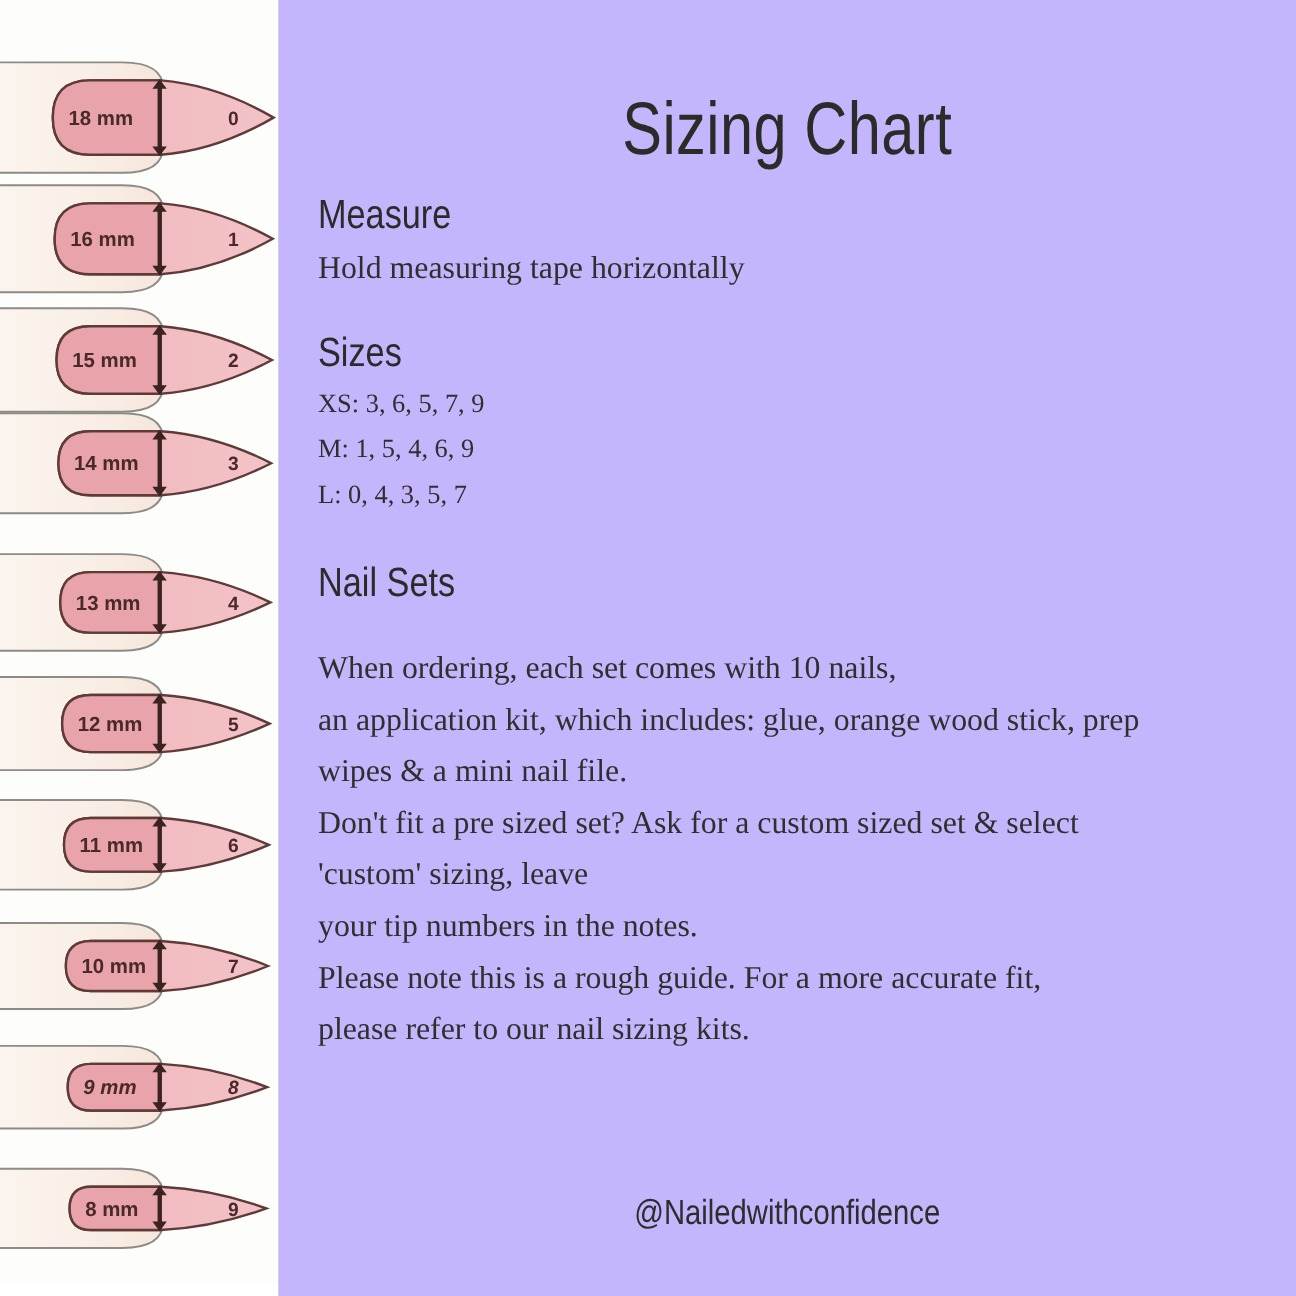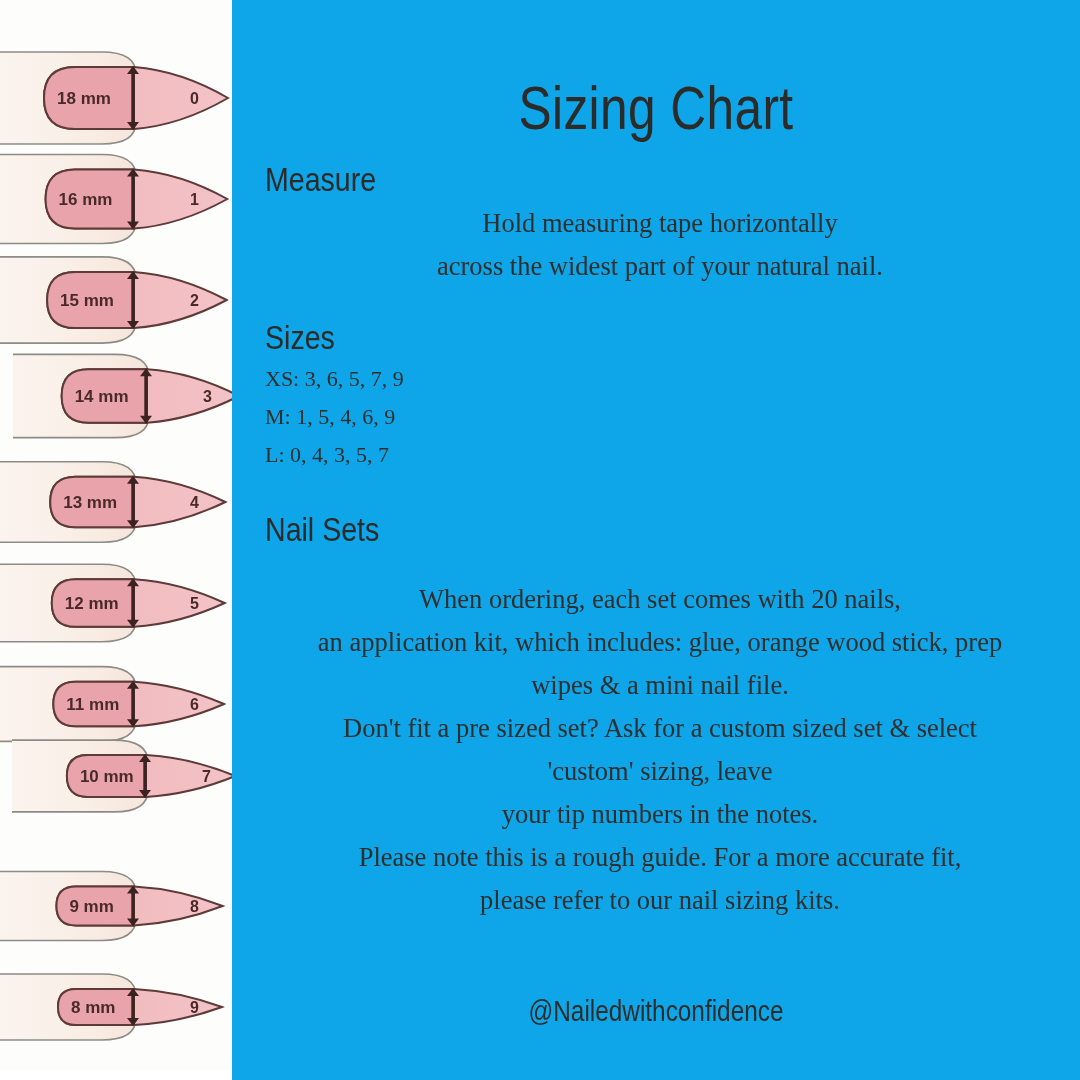--- a/index.html
+++ b/index.html
@@ -23,21 +23,21 @@
     width:3px;height:1080px;
     background:#e2e3dd;
   }
   .nail-rows{position:absolute;left:0;top:0;width:232px;height:1080px;}
   .nail-row{position:absolute;left:0;width:232px;height:101px;}
 
   
   .right-panel{
     position:relative;
     width:848px;height:1080px;
-    background:#0ea5e9;
+    background:#c4b5fd;
     flex:0 0 848px;
   }
   .title{
     position:absolute;top:72px;left:0;width:848px;
     text-align:center;
     font-family:"Liberation Sans", sans-serif;
     font-weight:400;
     font-size:62px;
     letter-spacing:0.5px;
     color:#2b2b29;
@@ -56,21 +56,20 @@
     transform-origin:0% 50%;
     margin:0 0 4px 0;
   }
   .body-line{
     font-family:"Liberation Serif", serif;
     font-size:26.5px;
     color:#2f2f2d;
     line-height:1.62;
     white-space:nowrap;
     margin:0;
-    text-align:center;
   }
   .sizes-line{
     font-family:"Liberation Serif", serif;
     font-size:22px;
     color:#2f2f2d;
     line-height:1.73;
     white-space:nowrap;
     margin:0;
   }
   .gap-s{height:26px;}
@@ -218,21 +217,21 @@
            Q 47.111111111111114 21.88888888888889 75.22222222222223 21.88888888888889 Z" fill="#e8a4aa" stroke="#5e3a38" stroke-width="2"></path>
 
   <line x1="133" y1="26.88888888888889" x2="133" y2="73.11111111111111" stroke="#3a2320" stroke-width="3.4"></line>
   <polygon points="127,28.88888888888889 139,28.88888888888889 133,20.88888888888889" fill="#3a2320"></polygon>
   <polygon points="127,71.11111111111111 139,71.11111111111111 133,79.11111111111111" fill="#3a2320"></polygon>
 
   <text x="60.111111111111114" y="56" font-family="Liberation Sans, sans-serif" font-size="17" font-weight="bold" fill="#4a2a28">15 mm</text>
 
   <text x="190" y="56" font-family="Liberation Sans, sans-serif" font-size="16" font-weight="bold" fill="#4a2a28">2</text>
 </svg></div>
-        <div class="nail-row" style="top: 346px; padding-left: 13px;">
+        <div class="nail-row" style="top: 336px;">
 <svg width="232" height="101" viewBox="0 0 232 101" xmlns="http://www.w3.org/2000/svg">
   <defs>
     <linearGradient id="fg3" x1="0" y1="0" x2="1" y2="0">
       <stop offset="0%" stop-color="#fbf4ee"></stop>
       <stop offset="55%" stop-color="#f9efe7"></stop>
       <stop offset="100%" stop-color="#f6e6dc"></stop>
     </linearGradient>
     <linearGradient id="tp3" x1="0" y1="0" x2="1" y2="0">
       <stop offset="0%" stop-color="#f0b6bb"></stop>
       <stop offset="100%" stop-color="#f3c3c7"></stop>
@@ -394,21 +393,21 @@
            Q 53.33333333333333 27.666666666666664 75.66666666666666 27.666666666666664 Z" fill="#e8a4aa" stroke="#5e3a38" stroke-width="2"></path>
 
   <line x1="133" y1="32.666666666666664" x2="133" y2="67.33333333333334" stroke="#3a2320" stroke-width="3.4"></line>
   <polygon points="127,34.666666666666664 139,34.666666666666664 133,26.666666666666664" fill="#3a2320"></polygon>
   <polygon points="127,65.33333333333334 139,65.33333333333334 133,73.33333333333334" fill="#3a2320"></polygon>
 
   <text x="66.33333333333333" y="56" font-family="Liberation Sans, sans-serif" font-size="17" font-weight="bold" fill="#4a2a28">11 mm</text>
 
   <text x="190" y="56" font-family="Liberation Sans, sans-serif" font-size="16" font-weight="bold" fill="#4a2a28">6</text>
 </svg></div>
-        <div class="nail-row" style="top: 726px; padding-left: 12px;">
+        <div class="nail-row" style="top: 755px;">
 <svg width="232" height="101" viewBox="0 0 232 101" xmlns="http://www.w3.org/2000/svg">
   <defs>
     <linearGradient id="fg7" x1="0" y1="0" x2="1" y2="0">
       <stop offset="0%" stop-color="#fbf4ee"></stop>
       <stop offset="55%" stop-color="#f9efe7"></stop>
       <stop offset="100%" stop-color="#f6e6dc"></stop>
     </linearGradient>
     <linearGradient id="tp7" x1="0" y1="0" x2="1" y2="0">
       <stop offset="0%" stop-color="#f0b6bb"></stop>
       <stop offset="100%" stop-color="#f3c3c7"></stop>
@@ -438,21 +437,21 @@
            Q 54.888888888888886 29.11111111111111 75.77777777777777 29.11111111111111 Z" fill="#e8a4aa" stroke="#5e3a38" stroke-width="2"></path>
 
   <line x1="133" y1="34.111111111111114" x2="133" y2="65.88888888888889" stroke="#3a2320" stroke-width="3.4"></line>
   <polygon points="127,36.111111111111114 139,36.111111111111114 133,28.11111111111111" fill="#3a2320"></polygon>
   <polygon points="127,63.888888888888886 139,63.888888888888886 133,71.88888888888889" fill="#3a2320"></polygon>
 
   <text x="67.88888888888889" y="56" font-family="Liberation Sans, sans-serif" font-size="17" font-weight="bold" fill="#4a2a28">10 mm</text>
 
   <text x="190" y="56" font-family="Liberation Sans, sans-serif" font-size="16" font-weight="bold" fill="#4a2a28">7</text>
 </svg></div>
-        <div class="nail-row" style="top: 856px;">
+        <div class="nail-row" style="top: 856px; font-style: italic;">
 <svg width="232" height="101" viewBox="0 0 232 101" xmlns="http://www.w3.org/2000/svg">
   <defs>
     <linearGradient id="fg8" x1="0" y1="0" x2="1" y2="0">
       <stop offset="0%" stop-color="#fbf4ee"></stop>
       <stop offset="55%" stop-color="#f9efe7"></stop>
       <stop offset="100%" stop-color="#f6e6dc"></stop>
     </linearGradient>
     <linearGradient id="tp8" x1="0" y1="0" x2="1" y2="0">
       <stop offset="0%" stop-color="#f0b6bb"></stop>
       <stop offset="100%" stop-color="#f3c3c7"></stop>
@@ -538,34 +537,33 @@
   <div class="divider"></div>
 
   <div class="right-panel">
 
     <div class="title">Sizing Chart</div>
 
     <div class="content">
 
       <div class="heading">Measure</div>
       <p class="body-line">Hold measuring tape horizontally</p>
-      <p class="body-line">across the widest part of your natural nail.</p>
 
       <div class="gap-m"></div>
 
       <div class="heading">Sizes</div>
       <p class="sizes-line">XS: 3, 6, 5, 7, 9</p>
       <p class="sizes-line">M: 1, 5, 4, 6, 9</p>
       <p class="sizes-line">L: 0, 4, 3, 5, 7</p>
 
       <div class="gap-l"></div>
 
       <div class="heading">Nail Sets</div>
       <div class="gap-s"></div>
-      <p class="body-line">When ordering, each set comes with 20 nails,</p>
+      <p class="body-line">When ordering, each set comes with 10 nails,</p>
       <p class="body-line">an application kit, which includes: glue, orange wood stick, prep</p>
       <p class="body-line">wipes &amp; a mini nail file.</p>
       <p class="body-line">Don't fit a pre sized set? Ask for a custom sized set &amp; select</p>
       <p class="body-line">'custom' sizing, leave</p>
       <p class="body-line">your tip numbers in the notes.</p>
       <p class="body-line">Please note this is a rough guide. For a more accurate fit,</p>
       <p class="body-line">please refer to our nail sizing kits.</p>
 
     </div>
 

